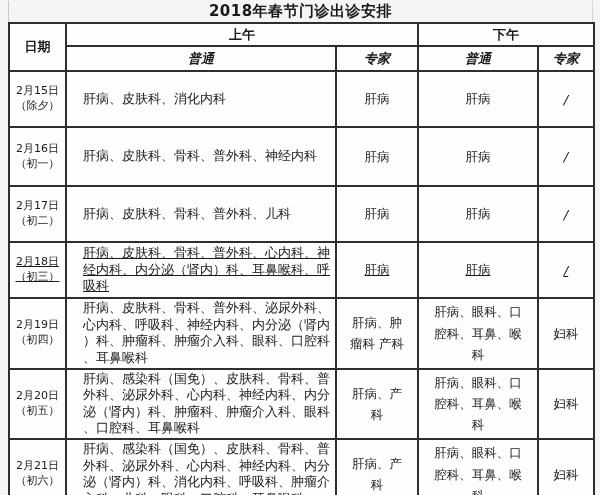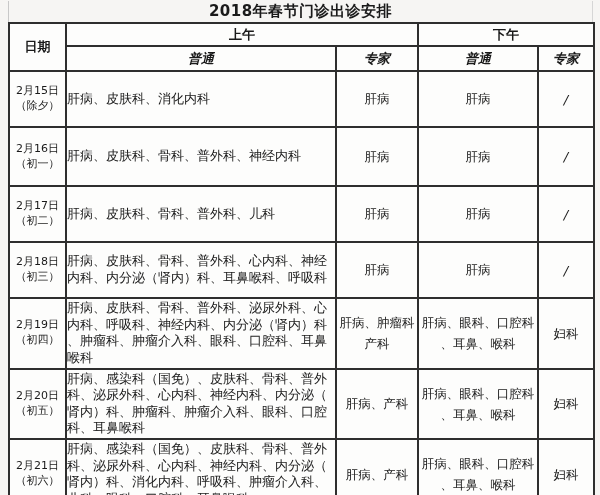--- a/index.html
+++ b/index.html
@@ -48,43 +48,43 @@
     font-size: 13px;
     font-weight: bold;
     text-align: center;
     padding: 1px 2px;
   }
   tr.hdr-top   { height: 23px; border-radius: 10px; }
   tr.hdr-sub   { height: 25px; font-style: italic; }
   tbody tr:nth-child(1) { height: 56px; }
   tbody tr:nth-child(2) { height: 59px; }
   tbody tr:nth-child(3) { height: 56px; }
-  tbody tr:nth-child(4) { height: 56px; }
+  tbody tr:nth-child(4) { height: 56px; text-decoration: underline; }
   tbody tr:nth-child(5) { height: 70px; }
   tbody tr:nth-child(6) { height: 65px; }
   tbody tr:nth-child(7) { height: 58px; }
   td.date-cell {
     font-size: 11px;
     text-align: center;
     line-height: 1.35;
     padding: 1px;
   }
   td.am-general {
     font-size: 13px;
     text-align: left;
     line-height: 1.28;
-    padding: 1px 3px 1px 0;
+    padding: 1px 3px 1px 16px;
     word-break: break-all;
     line-break: anywhere;
   }
   td.center-cell {
     font-size: 12.5px;
     text-align: center;
     line-height: 1.7;
-    padding: 1px 0;
+    padding: 1px 12px;
     word-break: break-all;
     line-break: anywhere;
   }
   td.slash-cell {
     font-size: 13px;
     text-align: center;
     font-style: italic;
   }
   .date-line { display: block; }
 </style>

